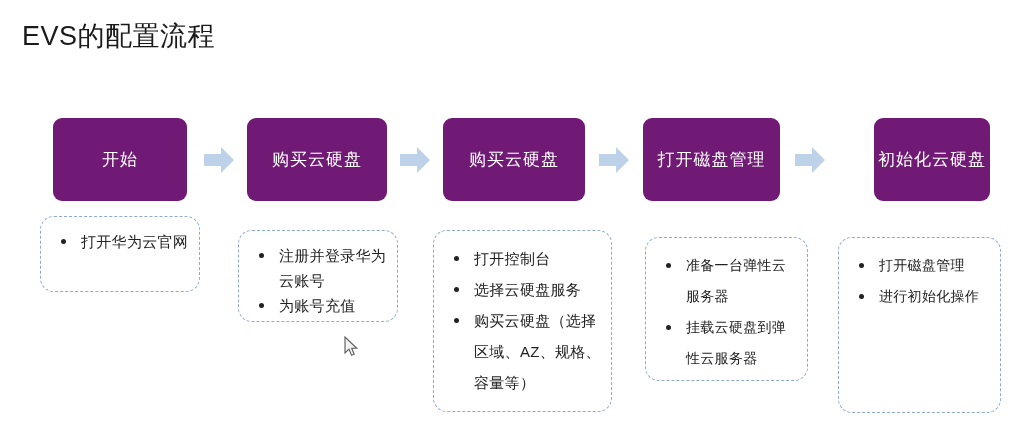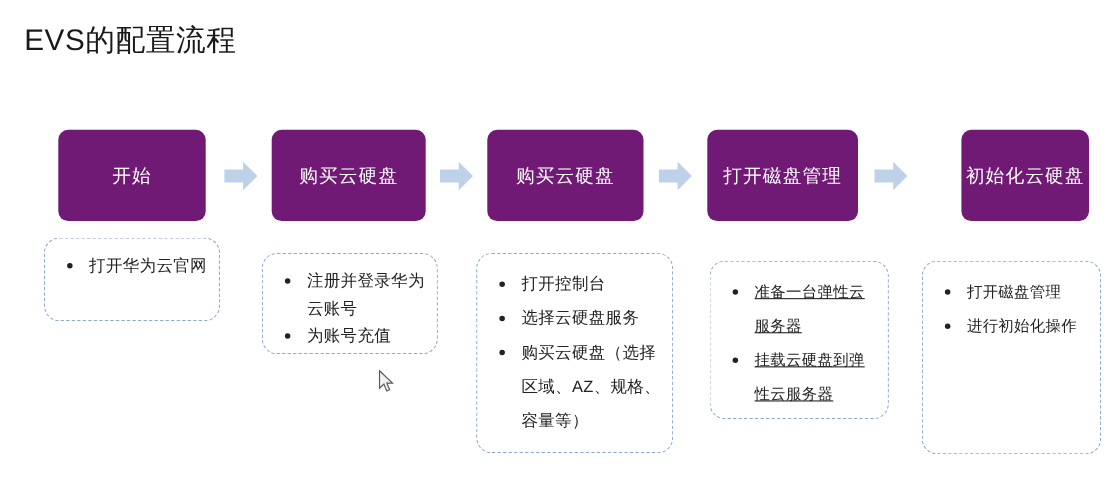--- a/index.html
+++ b/index.html
@@ -101,21 +101,21 @@
   
   .d0 .detail-item { font-size: 15px; line-height: 25px; }
   .d0 .detail-item .bullet { top: 10px; }
 
   .d1 .detail-item { font-size: 15px; line-height: 25px; }
   .d1 .detail-item .bullet { top: 10px; }
 
   .d2 .detail-item { font-size: 15px; line-height: 31px; }
   .d2 .detail-item .bullet { top: 13px; }
 
-  .d3 .detail-item { font-size: 14px; line-height: 31px; text-decoration: underline; }
+  .d3 .detail-item { font-size: 14px; line-height: 31px; }
   .d3 .detail-item .bullet { top: 13px; }
 
   .d4 .detail-item { font-size: 14px; line-height: 31px; }
   .d4 .detail-item .bullet { top: 13px; }
 
   
   #watermark {
     position: absolute;
     left: 838px;
     top: 405px;

